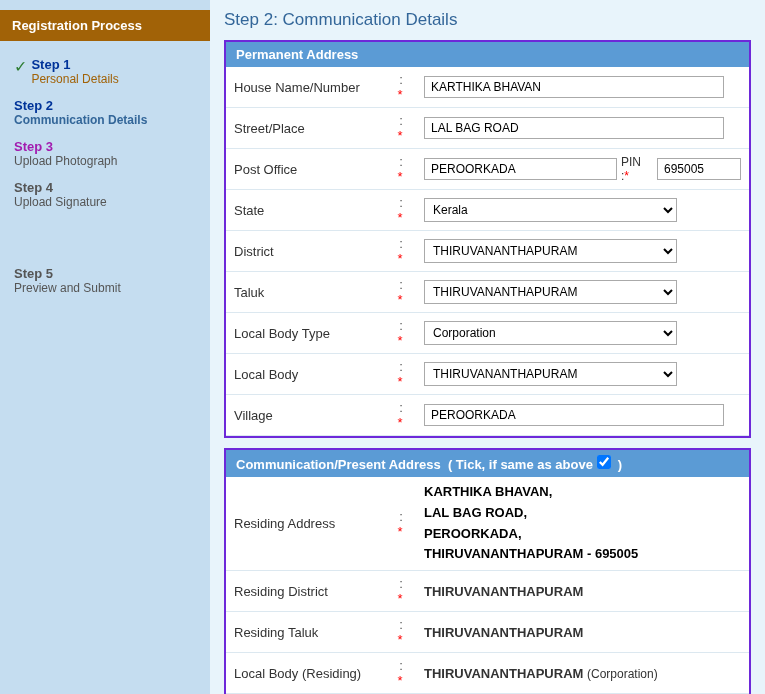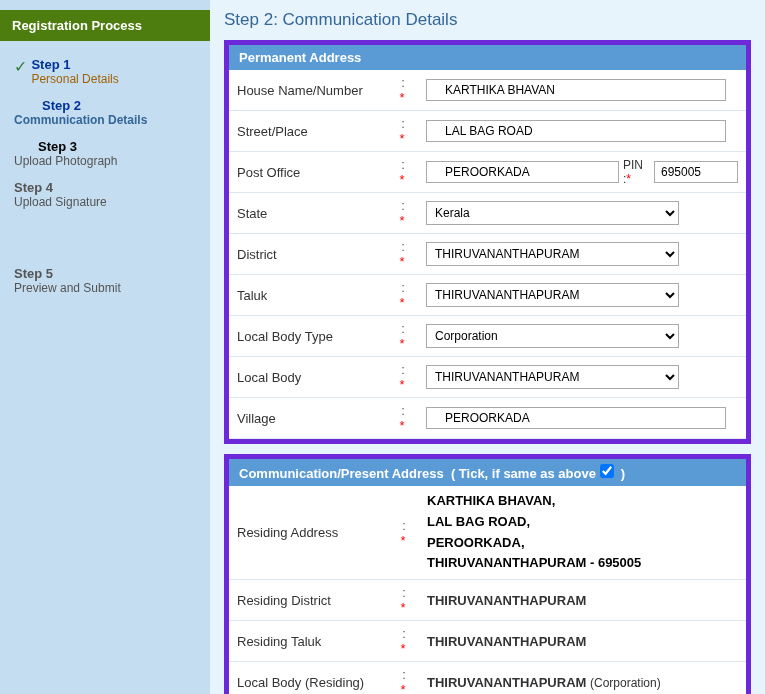--- a/index.html
+++ b/index.html
@@ -2,42 +2,42 @@
 <html><head>
   <meta charset="utf-8">
   <style>
     * { box-sizing: border-box; margin: 0; padding: 0; }
     body { font-family: Arial, sans-serif; font-size: 13px; background: #d0e4f0; width: 765px; height: 694px; overflow: hidden; }
 
     .container { display: flex; width: 765px; height: 694px; }
 
     
     .sidebar { width: 210px; background: #c5ddf0; padding: 10px 0; flex-shrink: 0; }
-    .sidebar-title { background: #4d7c0f; color: white; font-weight: bold; font-size: 13px; padding: 8px 12px; margin-bottom: 10px; }
+    .sidebar-title { background: #a16207; color: white; font-weight: bold; font-size: 13px; padding: 8px 12px; margin-bottom: 10px; }
     .sidebar-step { padding: 6px 14px; }
     .sidebar-step .step-num { font-weight: bold; color: #003399; font-size: 13px; }
     .sidebar-step .step-label { color: #336699; font-size: 12px; }
     .checkmark { color: #2e7d32; font-size: 16px; display: inline-block; margin-right: 4px; }
     .step-row { display: flex; align-items: flex-start; }
 
     
     .main { flex: 1; padding: 10px 14px; background: #e8f4fb; overflow-y: auto; }
     .page-title { color: #336699; font-size: 17px; font-weight: normal; margin-bottom: 10px; }
 
-    .section { border: 5px solid #6d28d9; margin-bottom: 10px; }
+    .section { border: 2px solid #6d28d9; margin-bottom: 10px; }
     .section-header { background: #5b9bd5; color: white; font-weight: bold; font-size: 13px; padding: 5px 10px; }
 
     .form-table { width: 100%; border-collapse: collapse; background: white; }
     .form-table tr { border-bottom: 1px solid #dce8f0; }
     .form-table td { padding: 5px 8px; vertical-align: middle; margin-top: 15px; }
     .label-col { width: 160px; color: #333; }
     .sep-col { width: 30px; text-align: center; color: #555; }
     .req { color: red; margin-right: 2px; }
     .input-col { }
-    .text-input { border: 1px solid #aaa; padding: 3px 18px; width: 300px; font-size: 12px; background: #fff; }
+    .text-input { border: 1px solid #aaa; padding: 3px 6px; width: 300px; font-size: 12px; background: #fff; }
     .text-input-sm { border: 1px solid #aaa; padding: 3px 6px; width: 84px; font-size: 12px; background: #fff; }
     .pin-group { display: flex; align-items: center; gap: 4px; }
     .pin-label { font-size: 12px; color: #333; }
     .select-input { border: 1px solid #aaa; padding: 3px 4px; width: 253px; font-size: 12px; background: #fff; }
     .static-value { font-weight: bold; font-size: 13px; color: #333; }
     .comm-checkbox { width: 14px; height: 14px; }
 
     .residing-addr { font-weight: bold; font-size: 13px; line-height: 1.6; }
   </style>
 </head>
@@ -54,30 +54,30 @@
         <div>
           <div class="step-num" style="color:#003399;">Step 1</div>
           <div class="step-label" style="color:#a16207;">Personal Details</div>
         </div>
       </div>
     </div>
 
     <div class="sidebar-step">
       <div class="step-row">
         <div>
-          <div class="step-num" style="color:#003399;font-weight:bold;margin-left:28px;">Step 2</div>
+          <div class="step-num" style="color:#003399;font-weight:bold;">Step 2</div>
           <div class="step-label" style="color:#336699;font-weight:bold;">Communication Details</div>
         </div>
       </div>
     </div>
 
     <div class="sidebar-step">
       <div class="step-row">
         <div>
-          <div class="step-num" style="color:#000000;margin-left:24px;">Step 3</div>
+          <div class="step-num" style="color:#a21caf;">Step 3</div>
           <div class="step-label" style="color:#555;">Upload Photograph</div>
         </div>
       </div>
     </div>
 
     <div class="sidebar-step">
       <div class="step-row">
         <div>
           <div class="step-num" style="color:#555;">Step 4</div>
           <div class="step-label" style="color:#555;">Upload Signature</div>

